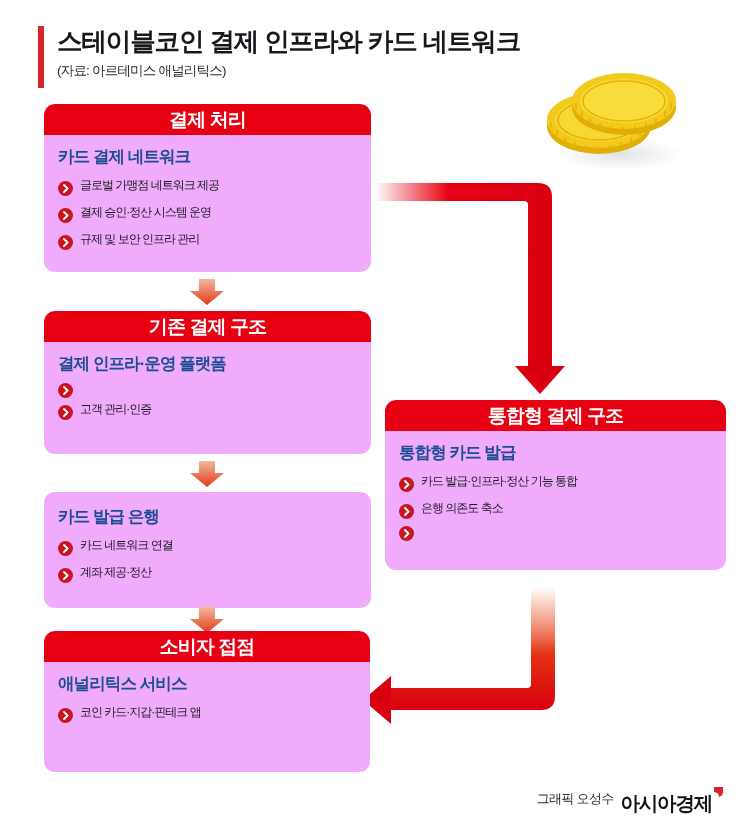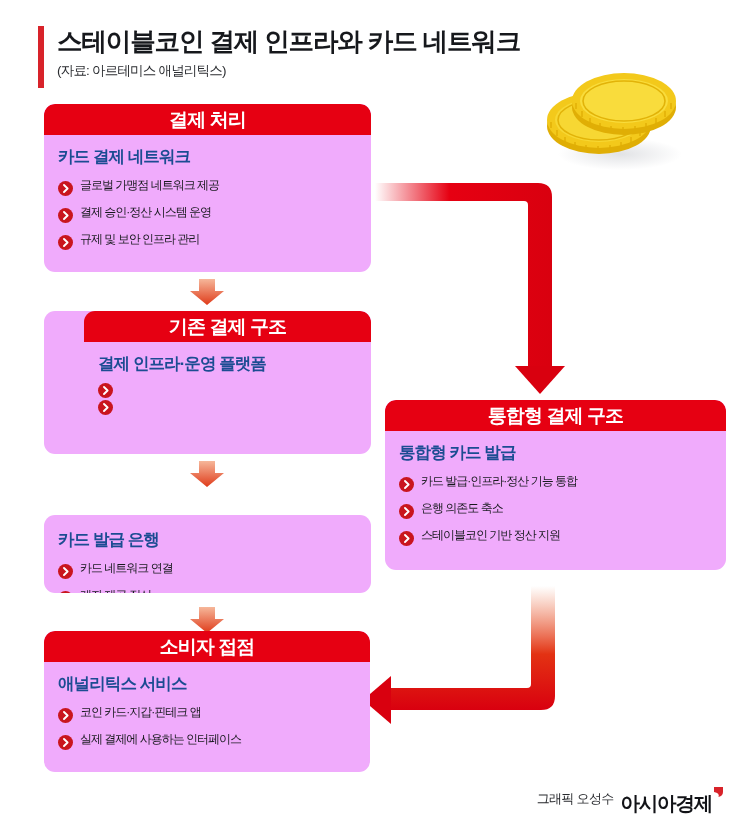--- a/index.html
+++ b/index.html
@@ -306,21 +306,21 @@
       <defs>
           <linearGradient id="ma1" x1="0%" y1="0%" x2="0%" y2="100%">
         <stop offset="0%" stop-color="#F6B79A"></stop>
             <stop offset="100%" stop-color="#DF3B1A"></stop>
       </linearGradient>
         </defs>
       <polygon points="9,0 25,0 25,12 34,12 17,26 0,12 9,12" fill="url(#ma1)"></polygon>
     </svg>
   </div>
 
-  <div class="box" style="left:44px; top:311px; width:327px; height:143px;padding-left:40px;">
+  <div class="box" style="left:44px; top:311px; width:327px; height:143px;">
     <div class="box-head">
       <span class="box-head-text">기존 결제 구조</span>
     </div>
     <div class="box-body">
       <div class="box-sub">결제 인프라·운영 플랫폼</div>
       <ul class="bullet-list">
         <li class="bullet-item">
           <span class="bullet-icon">
             <svg width="15" height="15" viewBox="0 0 15 15">
                 <circle cx="7.5" cy="7.5" r="7.5" fill="#C9151E"></circle>
@@ -328,38 +328,39 @@
               </svg>
           </span>
         </li>
         <li class="bullet-item">
           <span class="bullet-icon">
             <svg width="15" height="15" viewBox="0 0 15 15">
                 <circle cx="7.5" cy="7.5" r="7.5" fill="#C9151E"></circle>
                 <path d="M6 4 L9.6 7.5 L6 11" stroke="#fff" stroke-width="1.9" fill="none" stroke-linecap="round" stroke-linejoin="round"></path>
               </svg>
           </span>
+          <span class="bullet-text">고객 관리·인증</span>
         </li>
       </ul>
     </div>
   </div>
 
   <div class="mini-arrow" style="left:190px; top:461px;">
     <svg width="34" height="26" viewBox="0 0 34 26" xmlns="http://www.w3.org/2000/svg">
       <defs>
           <linearGradient id="ma2" x1="0%" y1="0%" x2="0%" y2="100%">
         <stop offset="0%" stop-color="#F6B79A"></stop>
             <stop offset="100%" stop-color="#DF3B1A"></stop>
       </linearGradient>
         </defs>
       <polygon points="9,0 25,0 25,12 34,12 17,26 0,12 9,12" fill="url(#ma2)"></polygon>
     </svg>
   </div>
 
-  <div class="box" style="left:44px; top:492px; width:327px; height:78px;margin-top:23px;">
+  <div class="box" style="left:44px; top:492px; width:327px; height:116px;">
     <div class="box-body" style="padding-top:12px;">
       <div class="box-sub">카드 발급 은행</div>
       <ul class="bullet-list">
         <li class="bullet-item">
           <span class="bullet-icon">
             <svg width="15" height="15" viewBox="0 0 15 15">
                 <circle cx="7.5" cy="7.5" r="7.5" fill="#C9151E"></circle>
                 <path d="M6 4 L9.6 7.5 L6 11" stroke="#fff" stroke-width="1.9" fill="none" stroke-linecap="round" stroke-linejoin="round"></path>
               </svg>
           </span>
@@ -399,29 +400,20 @@
       <ul class="bullet-list">
         <li class="bullet-item">
           <span class="bullet-icon">
             <svg width="15" height="15" viewBox="0 0 15 15">
                 <circle cx="7.5" cy="7.5" r="7.5" fill="#C9151E"></circle>
                 <path d="M6 4 L9.6 7.5 L6 11" stroke="#fff" stroke-width="1.9" fill="none" stroke-linecap="round" stroke-linejoin="round"></path>
               </svg>
           </span>
           <span class="bullet-text">코인 카드·지갑·핀테크 앱</span>
         </li>
-        <li class="bullet-item">
-          <span class="bullet-icon">
-            <svg width="15" height="15" viewBox="0 0 15 15">
-                <circle cx="7.5" cy="7.5" r="7.5" fill="#C9151E"></circle>
-                <path d="M6 4 L9.6 7.5 L6 11" stroke="#fff" stroke-width="1.9" fill="none" stroke-linecap="round" stroke-linejoin="round"></path>
-              </svg>
-          </span>
-          <span class="bullet-text">실제 결제에 사용하는 인터페이스</span>
-        </li>
       </ul>
     </div>
   </div>
 
   <div class="box" style="left:385px; top:400px; width:341px; height:170px;">
     <div class="box-head">
       <span class="box-head-text">통합형 결제 구조</span>
     </div>
     <div class="box-body">
       <div class="box-sub">통합형 카드 발급</div>
@@ -444,21 +436,20 @@
           </span>
           <span class="bullet-text">은행 의존도 축소</span>
         </li>
         <li class="bullet-item">
           <span class="bullet-icon">
             <svg width="15" height="15" viewBox="0 0 15 15">
                 <circle cx="7.5" cy="7.5" r="7.5" fill="#C9151E"></circle>
                 <path d="M6 4 L9.6 7.5 L6 11" stroke="#fff" stroke-width="1.9" fill="none" stroke-linecap="round" stroke-linejoin="round"></path>
               </svg>
           </span>
-          <span class="bullet-text">스테이블코인 기반 정산 지원</span>
         </li>
       </ul>
     </div>
   </div>
 
   <div class="footer">
     <span class="credit">그래픽 오성수</span>
     <span class="brand">아시아경제</span>
     <span class="brand-mark">
       <svg width="9" height="10" viewBox="0 0 9 10" xmlns="http://www.w3.org/2000/svg">

